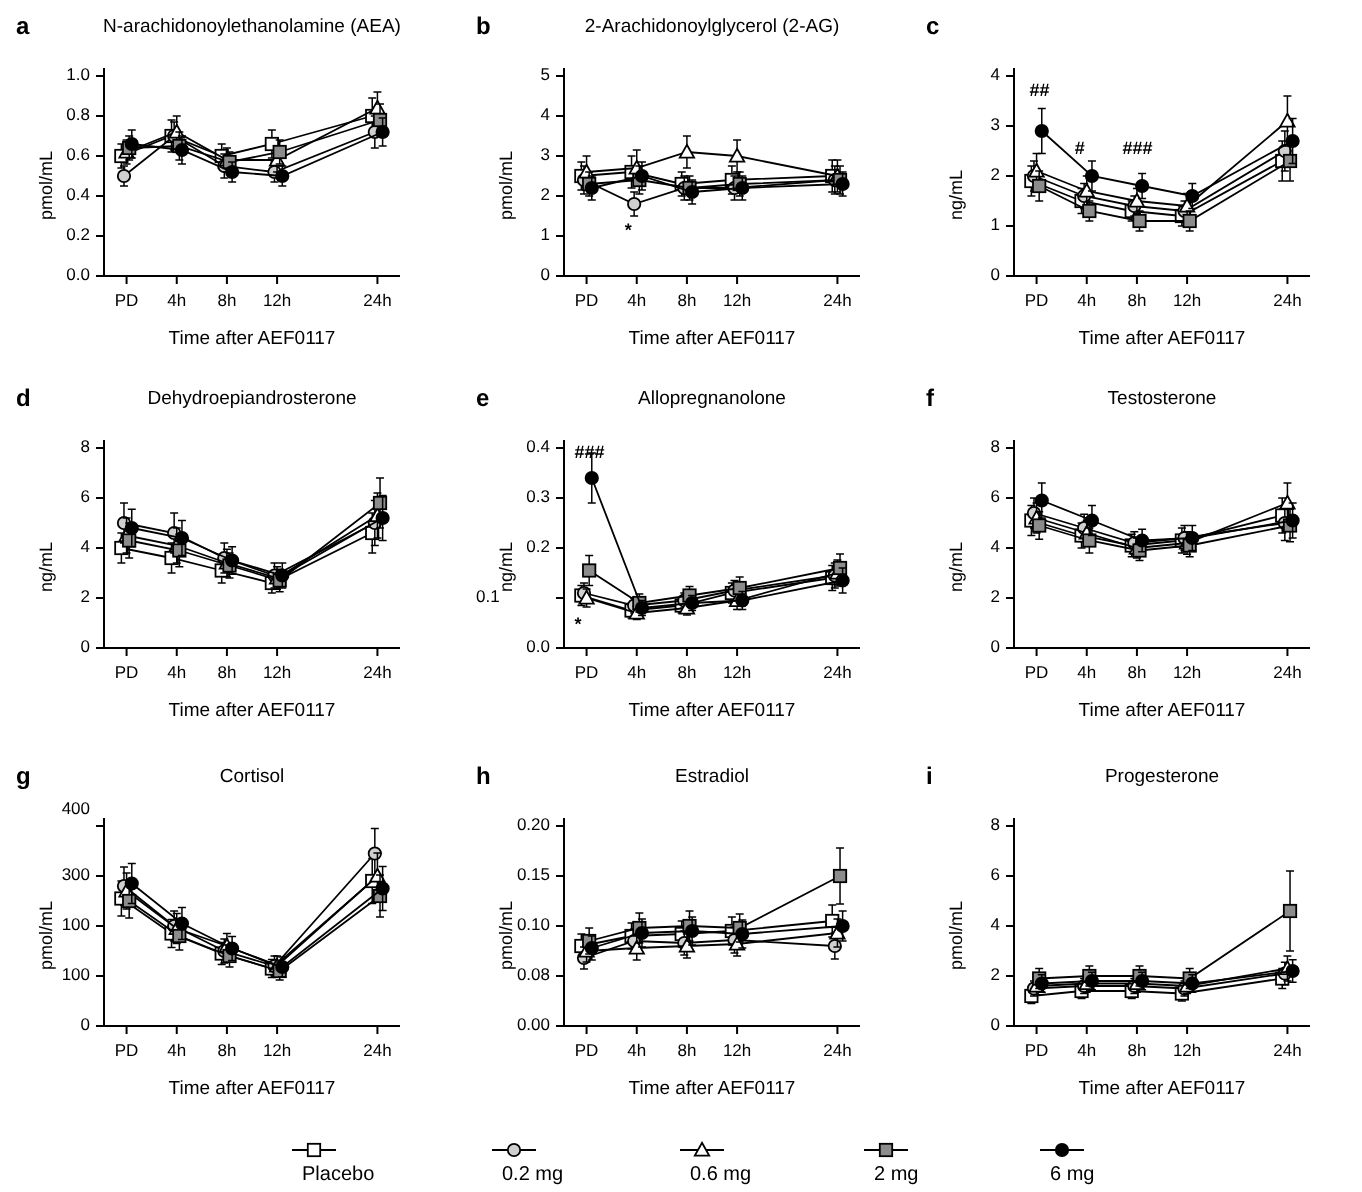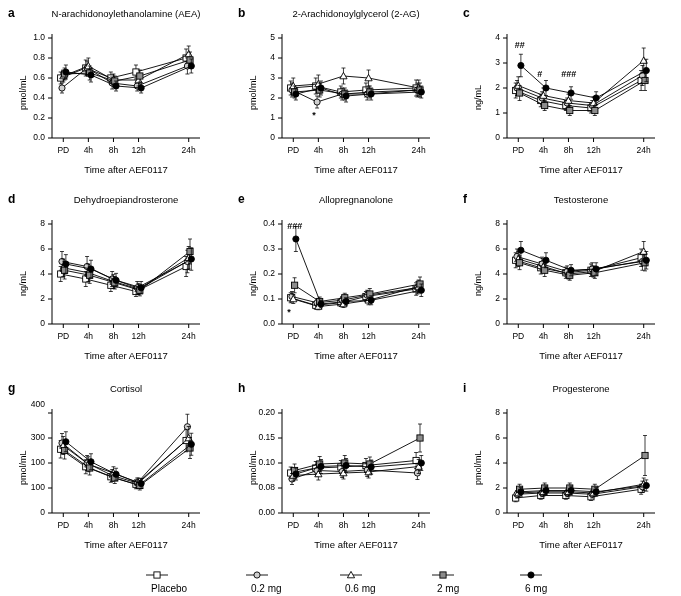--- a/index.html
+++ b/index.html
@@ -568,21 +568,21 @@
           <circle cx="133.14237288135593" cy="95.75" r="3.1" fill="#000000" stroke="#000" stroke-width="0.9"></circle>
           <circle cx="183.31186440677965" cy="67" r="3.1" fill="#000000" stroke="#000" stroke-width="0.9"></circle>
         </svg>
       </div>
       <div class="panel" style="left: 238px; top: 192px; width: 205px; height: 170px;">
         <div class="plabel" style="left: 0px; top: 0px;">e</div>
         <div class="ptitle" style="left: 28px; top: 2px;">Allopregnanolone</div>
         <div class="ylab" style="left: 10px; top: 104px;">ng/mL</div>
         <div class="xlab" style="left: 18px; top: 158px;">Time after AEF0117</div>
         <div class="tick" style="left: 0px; width: 37px; text-align: right; top: 126px;">0.0</div>
-        <div class="tick" style="left: 0px; width: 37px; text-align: right; top: 101px;">0.1</div>
+        <div class="tick" style="left: 0px; width: 37px; top: 101px;">0.1</div>
         <div class="tick" style="left: 0px; width: 37px; text-align: right; top: 76px;">0.2</div>
         <div class="tick" style="left: 0px; width: 37px; text-align: right; top: 51px;">0.3</div>
         <div class="tick" style="left: 0px; width: 37px; text-align: right; top: 26px;">0.4</div>
         <div class="xtick" style="left: 39.2881px; width: 32px; top: 139px;">PD</div>
         <div class="xtick" style="left: 64.3729px; width: 32px; top: 139px;">4h</div>
         <div class="xtick" style="left: 89.4576px; width: 32px; top: 139px;">8h</div>
         <div class="xtick" style="left: 114.542px; width: 32px; top: 139px;">12h</div>
         <div class="xtick" style="left: 164.712px; width: 32px; top: 139px;">24h</div>
         <svg width="205" height="170">
           <line x1="44" y1="28" x2="44" y2="132" stroke="#000" stroke-width="1"></line>
@@ -971,20 +971,21 @@
           <line x1="181.31186440677965" y1="74.25" x2="185.31186440677965" y2="74.25" stroke="#000" stroke-width="0.75"></line>
           <circle cx="57.88813559322034" cy="60.75" r="3.1" fill="#000000" stroke="#000" stroke-width="0.9"></circle>
           <circle cx="82.9728813559322" cy="80.75" r="3.1" fill="#000000" stroke="#000" stroke-width="0.9"></circle>
           <circle cx="108.05762711864406" cy="93.25" r="3.1" fill="#000000" stroke="#000" stroke-width="0.9"></circle>
           <circle cx="133.14237288135593" cy="102.5" r="3.1" fill="#000000" stroke="#000" stroke-width="0.9"></circle>
           <circle cx="183.31186440677965" cy="63.25" r="3.1" fill="#000000" stroke="#000" stroke-width="0.9"></circle>
         </svg>
       </div>
       <div class="panel" style="left: 238px; top: 381px; width: 205px; height: 170px;">
         <div class="plabel" style="left: 0px; top: 0px;">h</div>
+        <div class="ptitle" style="left: 28px; top: 2px;">Estradiol</div>
         <div class="ylab" style="left: 10px; top: 104px;">pmol/mL</div>
         <div class="xlab" style="left: 18px; top: 158px;">Time after AEF0117</div>
         <div class="tick" style="left: 0px; width: 37px; text-align: right; top: 126px;">0.00</div>
         <div class="tick" style="left: 0px; width: 37px; text-align: right; top: 101px;">0.08</div>
         <div class="tick" style="left: 0px; width: 37px; text-align: right; top: 76px;">0.10</div>
         <div class="tick" style="left: 0px; width: 37px; text-align: right; top: 51px;">0.15</div>
         <div class="tick" style="left: 0px; width: 37px; text-align: right; top: 26px;">0.20</div>
         <div class="xtick" style="left: 39.2881px; width: 32px; top: 139px;">PD</div>
         <div class="xtick" style="left: 64.3729px; width: 32px; top: 139px;">4h</div>
         <div class="xtick" style="left: 89.4576px; width: 32px; top: 139px;">8h</div>

